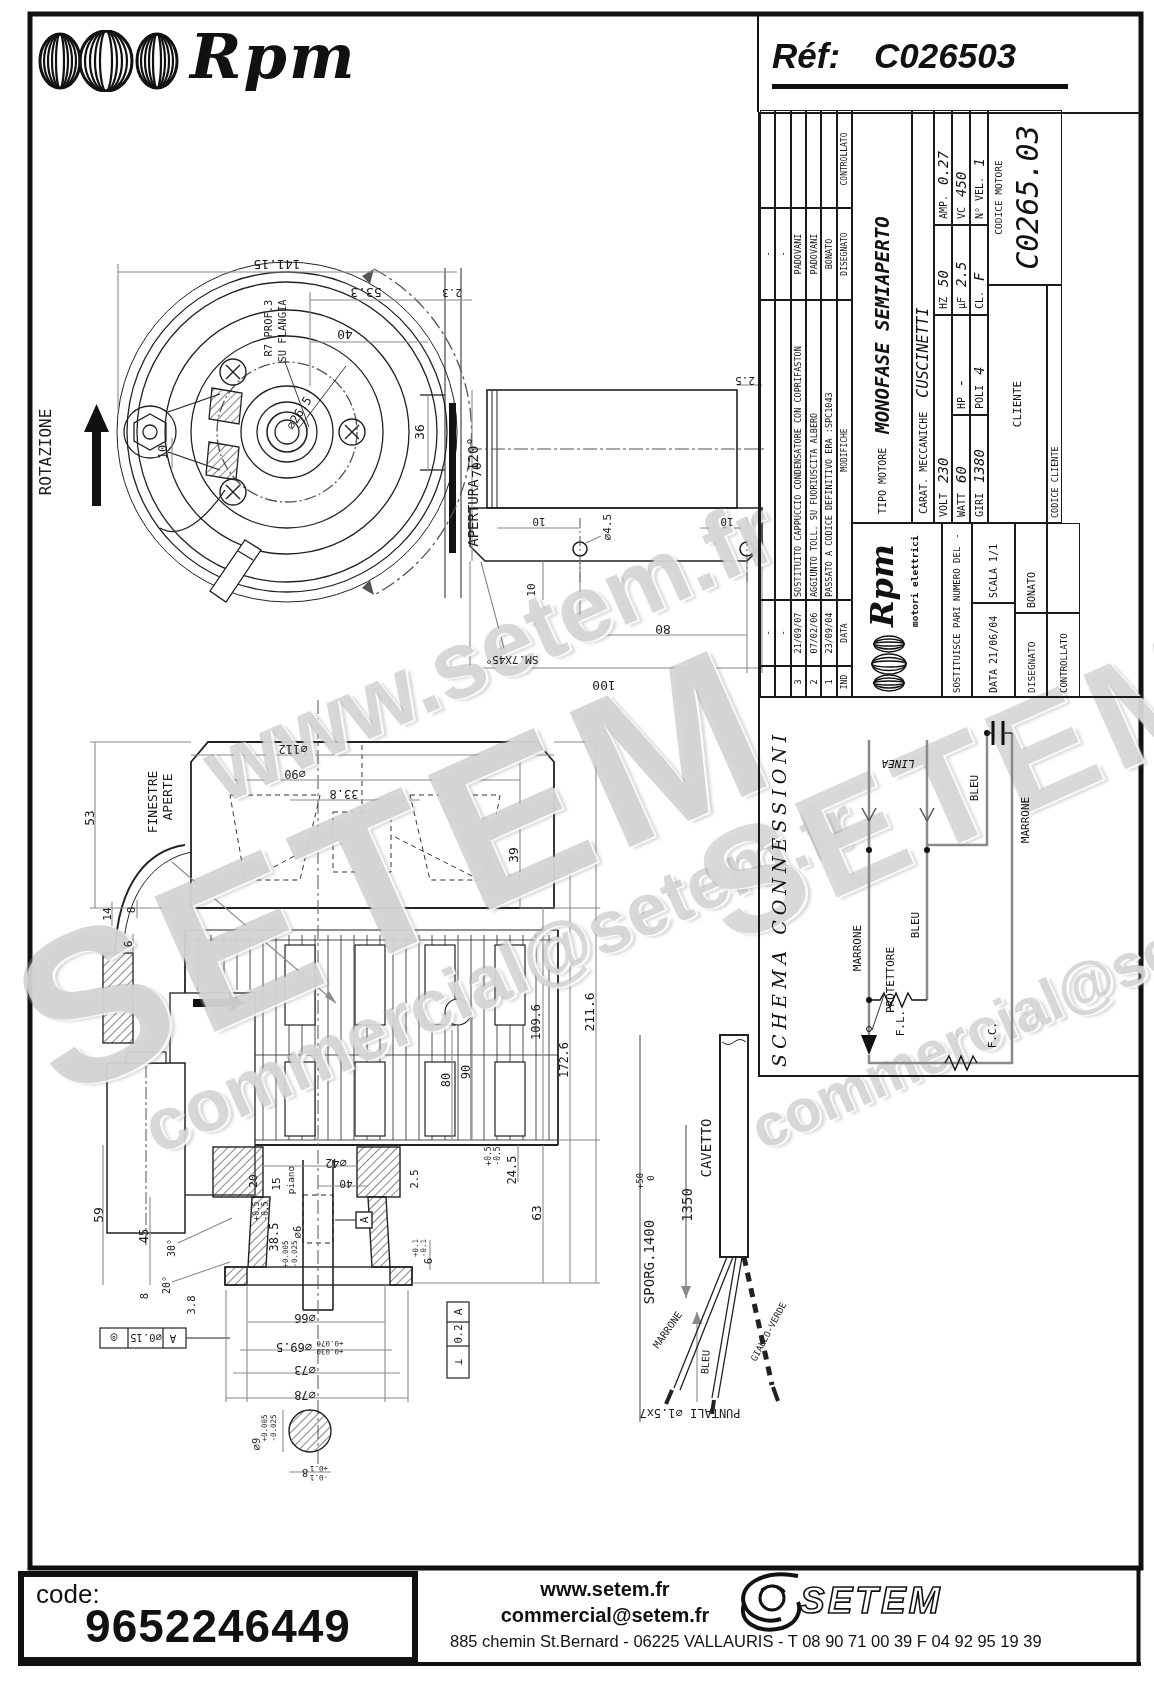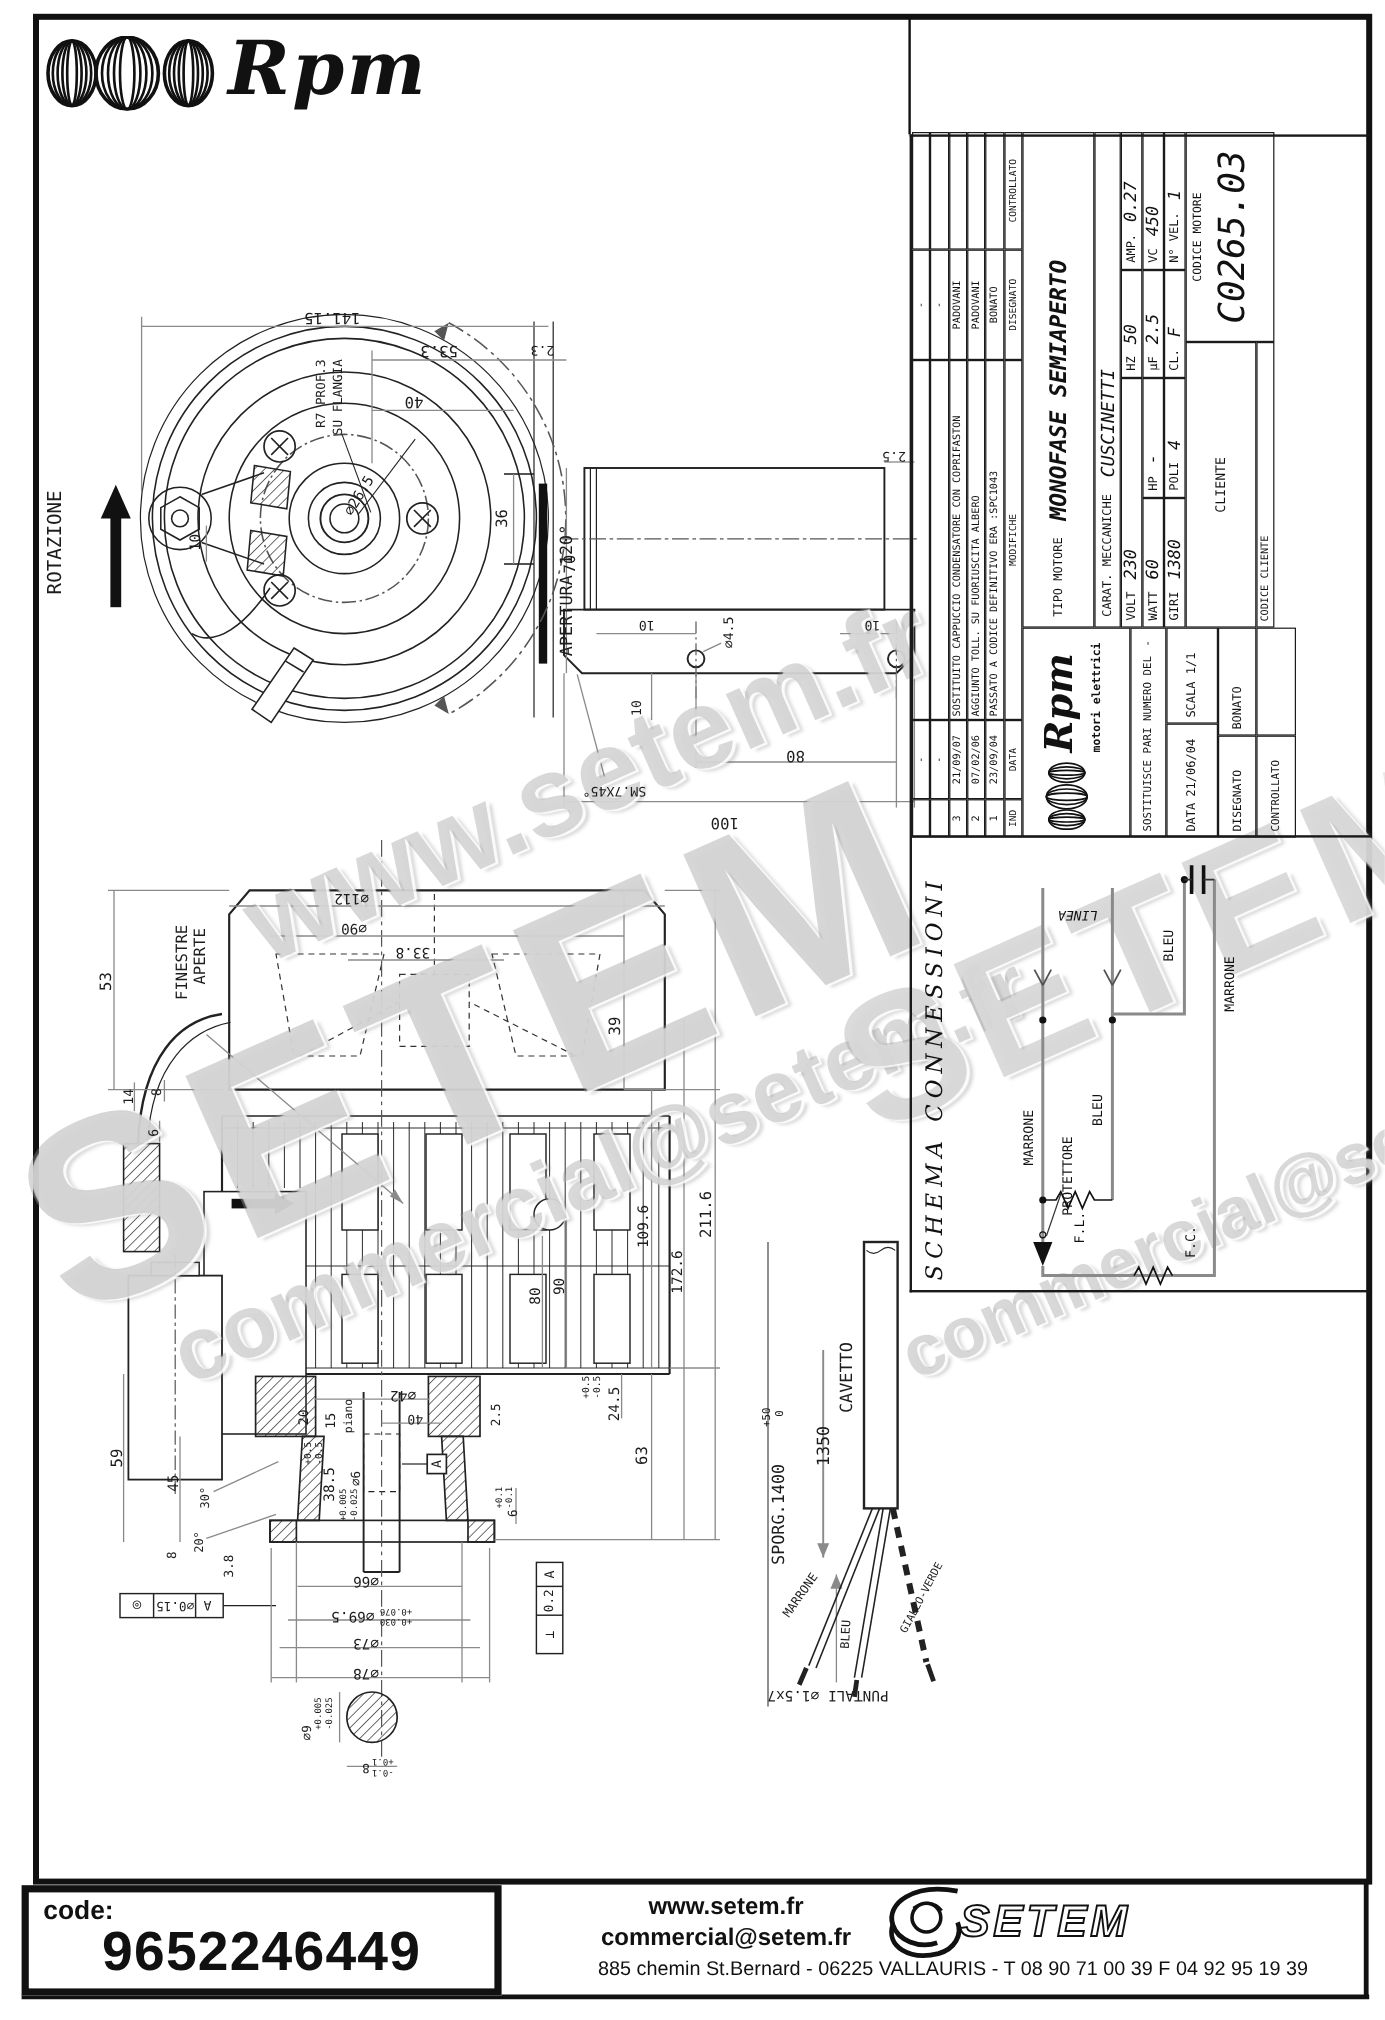--- a/index.html
+++ b/index.html
@@ -30,24 +30,24 @@
       grid-template-columns:32px 66px 1fr 92px 98px;grid-auto-rows:15.33px;}
   #rev-table div{border:0.7px solid #1a1a1a;font-size:8.5px;display:flex;align-items:center;
       padding:0 2px;white-space:nowrap;overflow:hidden;}
   #rev-table div.c{justify-content:center;}
   #schema-title{position:absolute;left:8px;top:8px;font-family:"DejaVu Serif",serif;
       font-style:italic;font-size:19px;letter-spacing:5px;white-space:nowrap;}
   .schlbl{position:absolute;font-size:11px;white-space:nowrap;transform:translate(-50%,-50%);}
   
   #code-box{position:absolute;left:18px;top:1571px;width:400px;height:92px;border:6px solid #111;
       box-sizing:border-box;background:#fff;}
-  #code-label{position:absolute;left:12px;top:2px;font-weight:bold;font-size:22px;}
+  #code-label{position:absolute;left:12px;top:2px;font-weight:normal;font-size:26px;}
   #code-value{position:absolute;left:0;right:0;top:22px;text-align:center;font-weight:bold;font-size:46px;letter-spacing:1px;}
   #foot-center{position:absolute;left:455px;top:1576px;width:300px;text-align:center;font-weight:bold;font-size:20px;line-height:1.3;}
-  #foot-address{position:absolute;left:450px;top:1632px;width:640px;text-align:right;font-size:16.5px;}
+  #foot-address{position:absolute;left:450px;top:1632px;width:640px;text-align:left;font-size:16.5px;}
   #setem-text{position:absolute;left:800px;top:1580px;font-style:italic;font-weight:900;font-size:37px;
       letter-spacing:3px;color:#fff;-webkit-text-stroke:1.6px #111;}
 </style>
 </head>
 <body>
 
 <div id="sheet">
 
   <svg width="1154" height="1683" viewBox="0 0 1154 1683">
     <defs>
@@ -341,20 +341,24 @@
         <ellipse cx="68" cy="31" rx="6" ry="30"></ellipse>
       <ellipse cx="119" cy="31" rx="20" ry="27" stroke-width="3"></ellipse>
         <ellipse cx="119" cy="31" rx="16" ry="27"></ellipse>
         <ellipse cx="119" cy="31" rx="12" ry="27"></ellipse>
         <ellipse cx="119" cy="31" rx="8" ry="27"></ellipse>
         <ellipse cx="119" cy="31" rx="4" ry="27"></ellipse>
     </g>
   </svg>
   <span id="brand-script">Rpm</span>
 
+  <div id="ref-box">
+    <span>Réf:</span>
+    <span>C026503</span>
+  </div>
 
   <div id="dim-labels">
       <span class="dim" style="left: 46px; top: 452px; font-size: 16px; transform: translate(-50%, -50%) rotate(-90deg);">ROTAZIONE</span>
       <span class="dim" style="left: 277px; top: 264px; font-size: 13px; transform: translate(-50%, -50%) rotate(180deg);">141.15</span>
       <span class="dim" style="left: 366px; top: 292px; font-size: 13px; transform: translate(-50%, -50%) rotate(180deg);">53.3</span>
       <span class="dim" style="left: 452px; top: 292px; font-size: 11px; transform: translate(-50%, -50%) rotate(180deg);">2.3</span>
       <span class="dim" style="left: 345px; top: 334px; font-size: 13px; transform: translate(-50%, -50%) rotate(180deg);">40</span>
       <span class="dim" style="left: 268px; top: 328px; font-size: 10.5px; transform: translate(-50%, -50%) rotate(-90deg);">R7 PROF.3</span>
       <span class="dim" style="left: 282px; top: 331px; font-size: 10.5px; transform: translate(-50%, -50%) rotate(-90deg);">SU FLANGIA</span>
       <span class="dim" style="left: 299px; top: 413px; font-size: 12px; transform: translate(-50%, -50%) rotate(-58deg);">⌀26.5</span>

